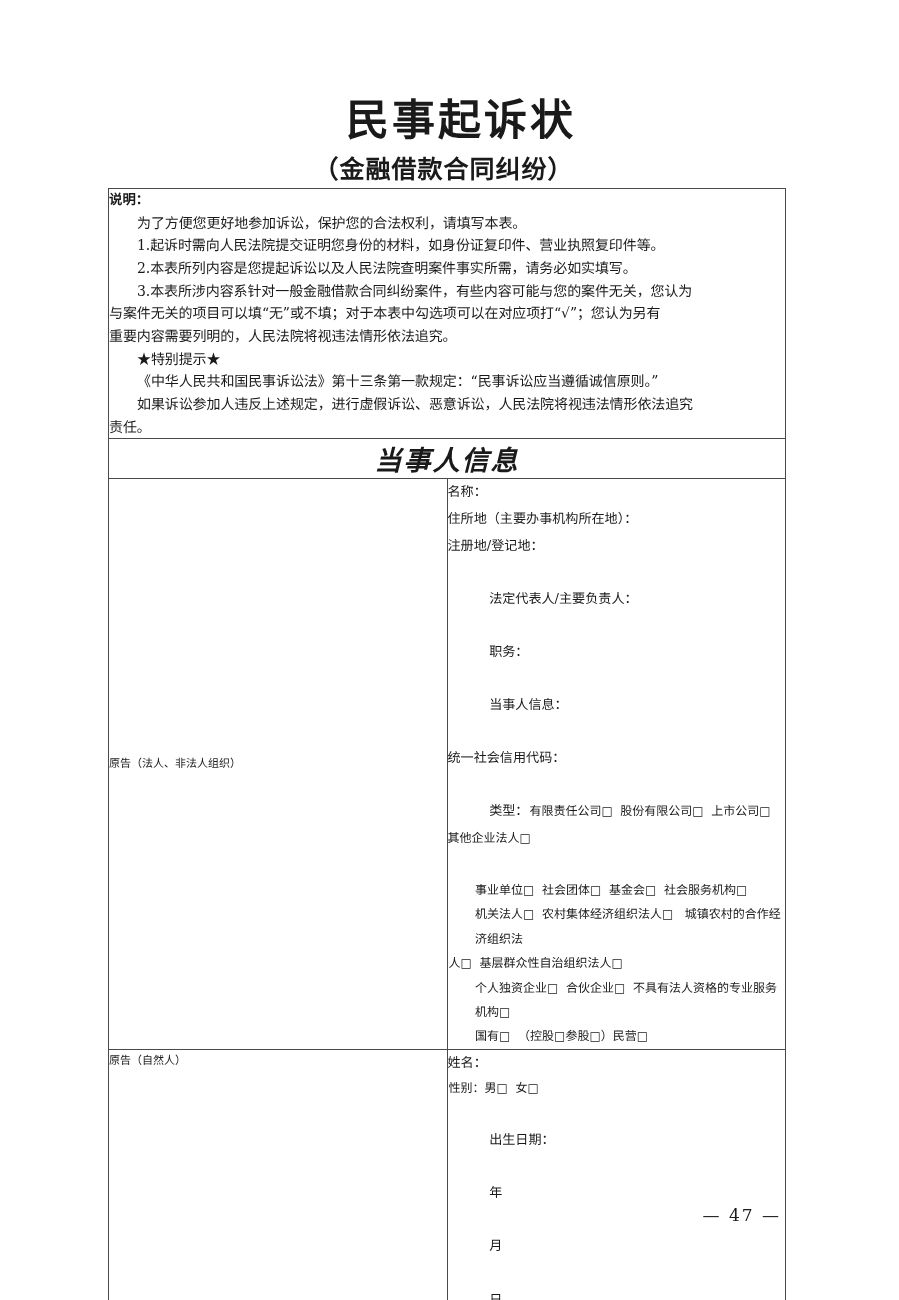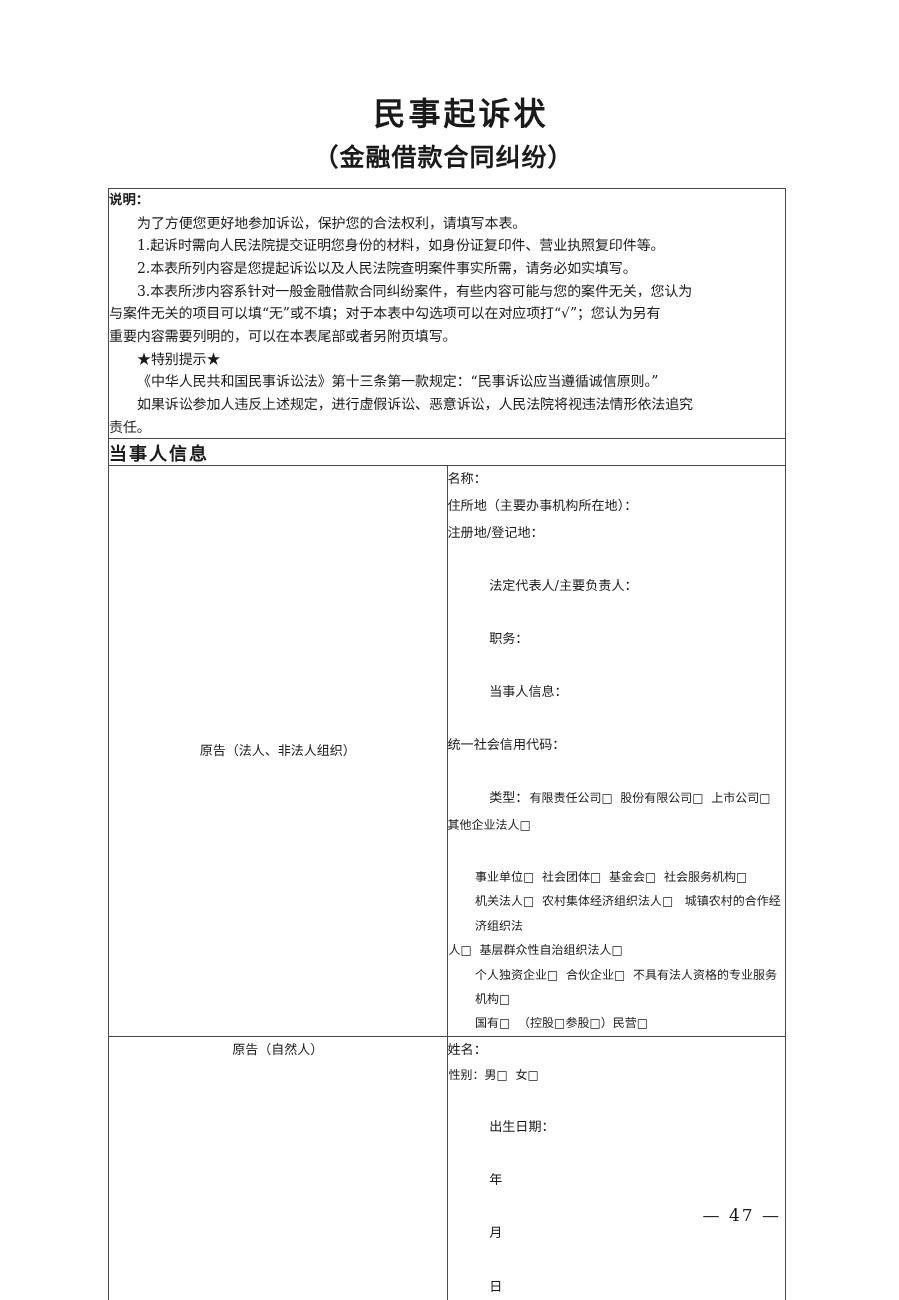--- a/index.html
+++ b/index.html
@@ -22,21 +22,21 @@
     inset: 0;
     padding: 0;
   }
 
   
   .title-block {
     text-align: center;
     padding-top: 96px;
   }
   .doc-title {
-    font-size: 32px;
+    font-size: 43px;
     font-weight: bold;
     letter-spacing: 3px;
     line-height: 1.15;
     margin: 0;
     font-family: "DejaVu Serif", "Liberation Serif", serif;
     padding-left: 23px;
   }
   .doc-subtitle {
     font-size: 25px;
     font-weight: bold;
@@ -77,34 +77,34 @@
     text-indent: 2em;
     font-size: 14px;
     letter-spacing: -0.1px;
   }
   .instructions p.noindent {
     text-indent: 0;
   }
 
   
   .section-header {
-    text-align: left;
-    font-size: 18px;
+    text-align: center;
+    font-size: 27px;
     font-weight: bold;
     letter-spacing: 2px;
     padding: 13px 0 14px 0;
+    font-style: italic;
   }
 
   
   .label-cell {
     width: 208px;
     padding: 8px 6px 8px 8px;
     line-height: 1.95;
-    font-size: 13px;
-    text-align: center;
+    font-size: 11px;
   }
   .label-cell.mid {
     vertical-align: middle;
   }
 
   
   .value-cell {
     padding: 8px 8px 8px 9px;
     line-height: 2.03;
     font-size: 13.1px;
@@ -144,21 +144,21 @@
 
     <tbody>
         <tr>
       <td colspan="2" class="instructions">
         <div class="ins-head">说明：</div>
         <p>为了方便您更好地参加诉讼，保护您的合法权利，请填写本表。</p>
         <p>1.起诉时需向人民法院提交证明您身份的材料，如身份证复印件、营业执照复印件等。</p>
         <p>2.本表所列内容是您提起诉讼以及人民法院查明案件事实所需，请务必如实填写。</p>
         <p>3.本表所涉内容系针对一般金融借款合同纠纷案件，有些内容可能与您的案件无关，您认为</p>
         <p class="noindent">与案件无关的项目可以填“无”或不填；对于本表中勾选项可以在对应项打“√”；您认为另有</p>
-        <p class="noindent">重要内容需要列明的，可以在本表尾部或者另附页填写。</p>
+        <p class="noindent">重要内容需要列明的，人民法院将视违法情形依法追究。</p>
         <p>★特别提示★</p>
         <p>《中华人民共和国民事诉讼法》第十三条第一款规定：“民事诉讼应当遵循诚信原则。”</p>
         <p>如果诉讼参加人违反上述规定，进行虚假诉讼、恶意诉讼，人民法院将视违法情形依法追究</p>
         <p class="noindent">责任。</p>
       </td>
     </tr>
 
     <tr>
       <td colspan="2" class="section-header">当事人信息</td>
     </tr>

